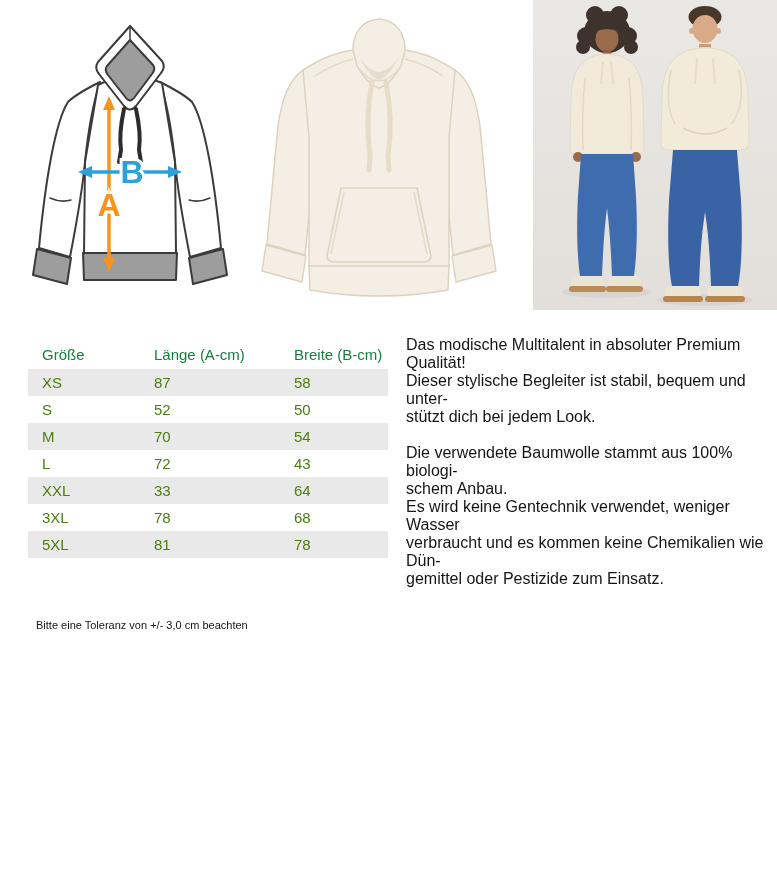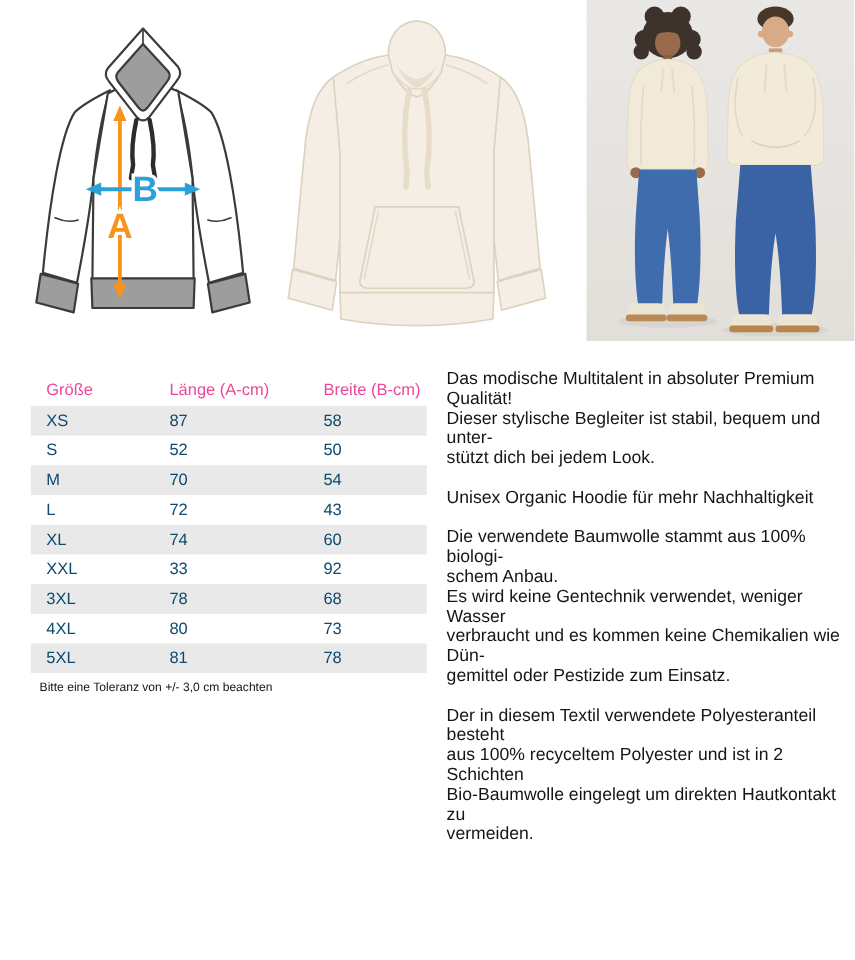--- a/index.html
+++ b/index.html
@@ -22,23 +22,23 @@
 
   
   .pb{fill:#f4eee4;stroke:#ddd2bf;stroke-width:1.5;stroke-linejoin:round;}
   .pl{fill:none;stroke:#e3dac9;stroke-width:1.5;}
   .pd{fill:#e7ddcb;}
   .pstr{fill:none;stroke:#e6dcc8;stroke-width:5;stroke-linecap:round;}
 
   
   .table-wrap{position:absolute;left:28px;top:340px;width:360px;}
   .size-table{width:360px;border-collapse:collapse;font-size:15px;}
-  .size-table th{font-weight:normal;color:#ec4899;text-align:left;
+  .size-table th{font-weight:normal;color:#15803d;text-align:left;
                  padding:6px 0 6px 14px;}
-  .size-table td{color:#0c4a6e;padding:5px 0 5px 14px;}
+  .size-table td{color:#4d7c0f;padding:5px 0 5px 14px;}
   .size-table th:nth-child(1),.size-table td:nth-child(1){width:98px;}
   .size-table th:nth-child(2),.size-table td:nth-child(2){width:126px;}
   .size-table tbody tr:nth-child(odd){background:#e9e9e9;}
 
   .tolerance{position:absolute;left:36px;top:619px;font-size:11px;color:#151515;}
 
   
   .description{position:absolute;left:406px;top:336px;width:368px;
                font-size:16px;line-height:18px;color:#151515;}
   .description p{margin:0 0 18px 0;white-space:pre-line;}
@@ -193,57 +193,42 @@
           <td>M</td>
           <td>70</td>
           <td>54</td>
         </tr>
         <tr>
           <td>L</td>
           <td>72</td>
           <td>43</td>
         </tr>
         <tr>
-          <td>XL</td>
-          <td>74</td>
-          <td>60</td>
-        </tr>
-        <tr>
           <td>XXL</td>
           <td>33</td>
-          <td>92</td>
+          <td>64</td>
         </tr>
         <tr>
           <td>3XL</td>
           <td>78</td>
           <td>68</td>
-        </tr>
-        <tr>
-          <td>4XL</td>
-          <td>80</td>
-          <td>73</td>
         </tr>
         <tr>
           <td>5XL</td>
           <td>81</td>
           <td>78</td>
         </tr>
       </tbody>
   </table>
 </div>
 
 <div class="tolerance">Bitte eine Toleranz von +/- 3,0 cm beachten</div>
 
 <div class="description">
     <p>Das modische Multitalent in absoluter Premium Qualität!
 Dieser stylische Begleiter ist stabil, bequem und unter-
 stützt dich bei jedem Look.</p>
-    <p>Unisex Organic Hoodie für mehr Nachhaltigkeit</p>
     <p>Die verwendete Baumwolle stammt aus 100% biologi-
 schem Anbau.
 Es wird keine Gentechnik verwendet, weniger Wasser
 verbraucht und es kommen keine Chemikalien wie Dün-
 gemittel oder Pestizide zum Einsatz.</p>
-    <p>Der in diesem Textil verwendete Polyesteranteil besteht
-aus 100% recyceltem Polyester und ist in 2 Schichten
-Bio-Baumwolle eingelegt um direkten Hautkontakt zu
-vermeiden.</p>
   </div>
 
 </body></html>

